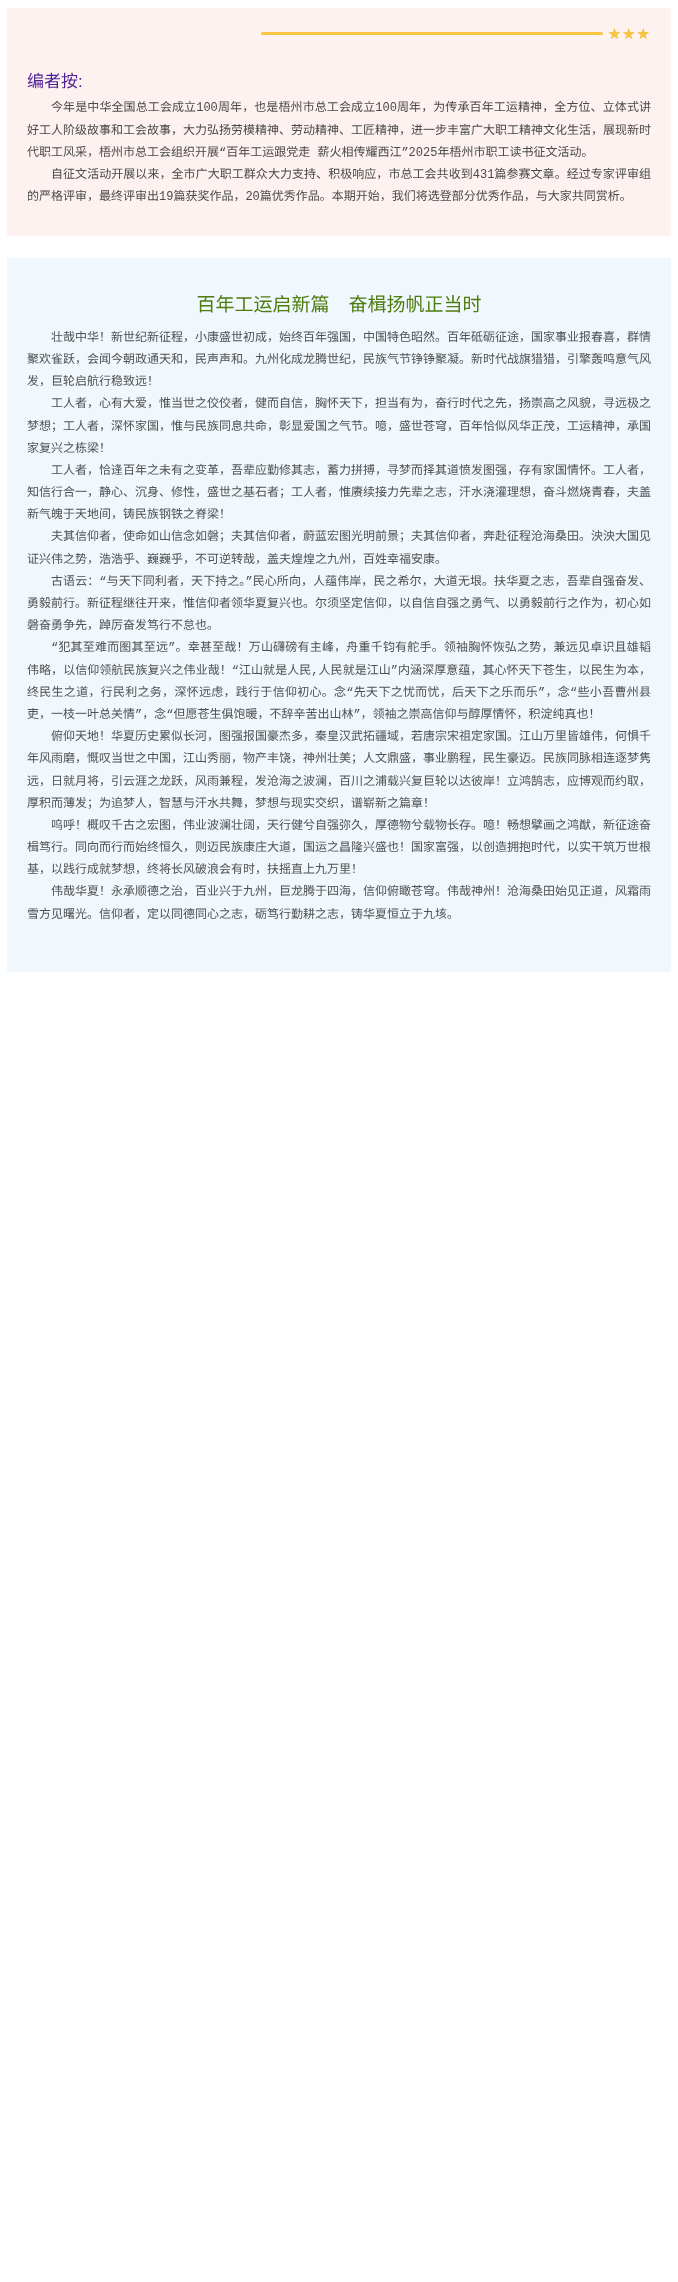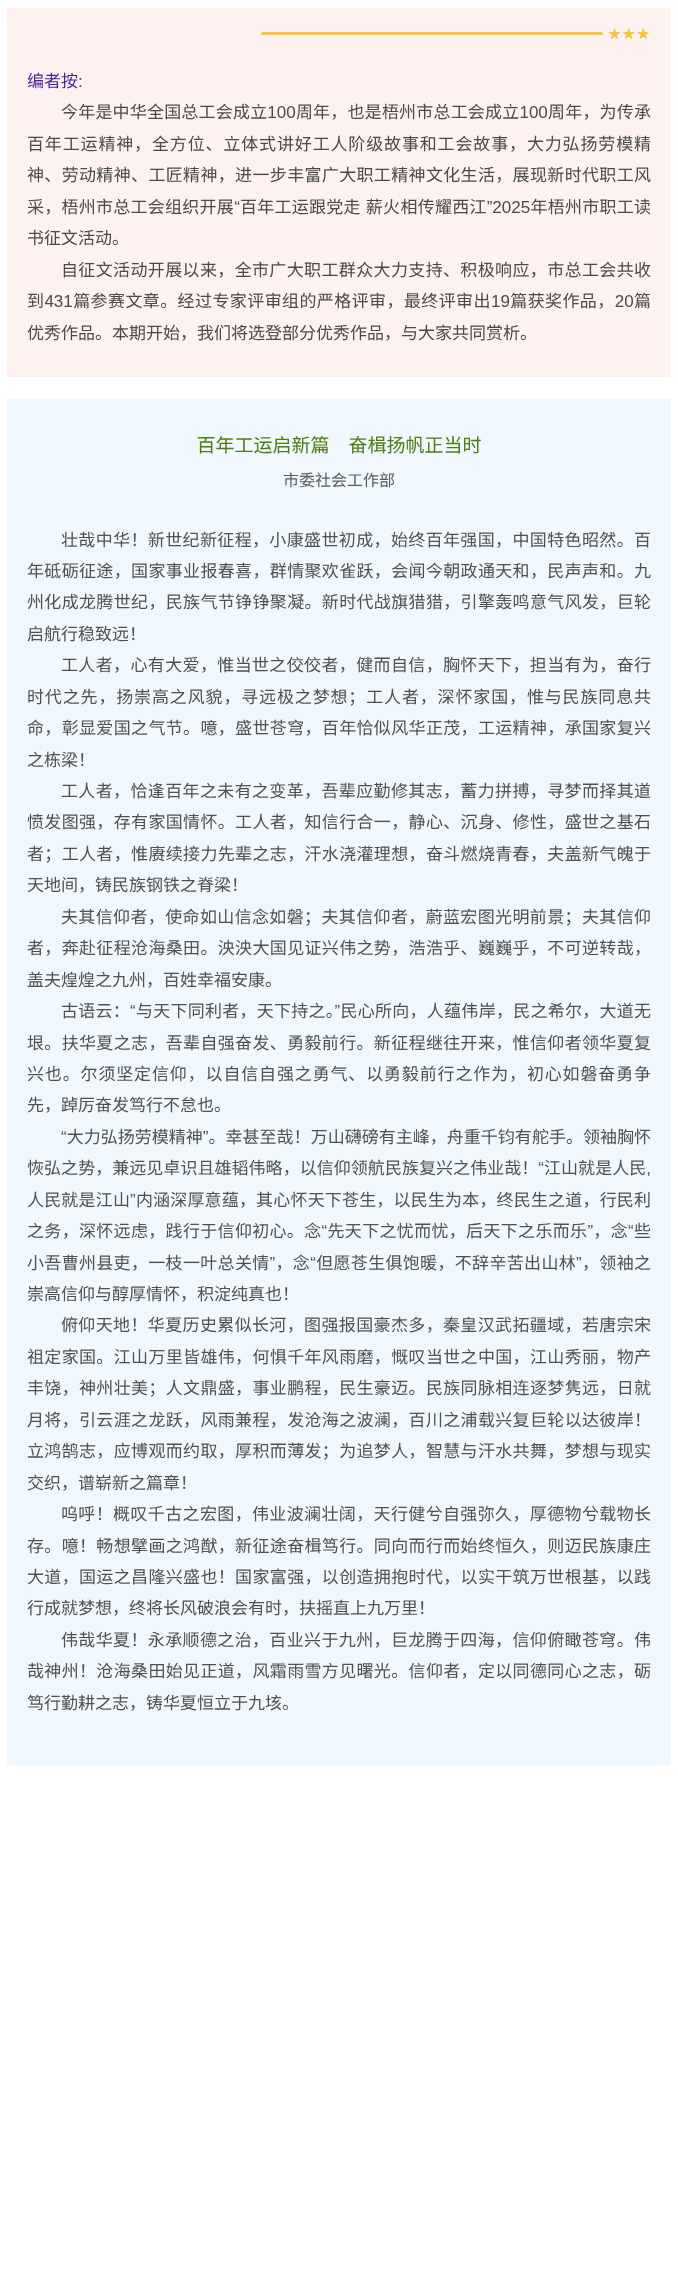--- a/index.html
+++ b/index.html
@@ -28,22 +28,22 @@
   .deco-stars {
     color: #f7c444; font-size: 15px; letter-spacing: 1px;
     line-height: 1; text-shadow: 0 0 0 #f7c444;
   }
   .editor-label {
     margin-top: 24px;
     font-size: 17px; color: #4c1d95; line-height: 1.85;
   }
   .pink-card p, .blue-card p {
     margin: 0; padding: 0;
-    font-size: 17px; line-height: 1.85; color: #4a4a4a;
-    text-indent: 2em; text-align: justify;
+    font-size: 12px; line-height: 1.85; color: #4a4a4a;
+    text-indent: 2em; text-align: justify; font-family: Liberation Mono, monospace;
   }
 
   
   .blue-card {
     margin: 22px 7px 0 7px;
     background: #f0f8fd;
     padding: 32px 20px 46px 20px;
   }
   .article-title {
     text-align: center; font-size: 19px; font-weight: normal;
@@ -69,27 +69,26 @@
       <span class="deco-line"></span>
       <span class="deco-stars">★★★</span>
     </div>
     <div class="editor-label">编者按:</div>
     <p>今年是中华全国总工会成立100周年，也是梧州市总工会成立100周年，为传承百年工运精神，全方位、立体式讲好工人阶级故事和工会故事，大力弘扬劳模精神、劳动精神、工匠精神，进一步丰富广大职工精神文化生活，展现新时代职工风采，梧州市总工会组织开展“百年工运跟党走 薪火相传耀西江”2025年梧州市职工读书征文活动。</p>
     <p>自征文活动开展以来，全市广大职工群众大力支持、积极响应，市总工会共收到431篇参赛文章。经过专家评审组的严格评审，最终评审出19篇获奖作品，20篇优秀作品。本期开始，我们将选登部分优秀作品，与大家共同赏析。</p>
   </section>
 
   <section class="blue-card">
     <h1 class="article-title">百年工运启新篇　奋楫扬帆正当时</h1>
-    <div class="article-dept">市委社会工作部</div>
 
     <p>壮哉中华！新世纪新征程，小康盛世初成，始终百年强国，中国特色昭然。百年砥砺征途，国家事业报春喜，群情聚欢雀跃，会闻今朝政通天和，民声声和。九州化成龙腾世纪，民族气节铮铮聚凝。新时代战旗猎猎，引擎轰鸣意气风发，巨轮启航行稳致远！</p>
     <p>工人者，心有大爱，惟当世之佼佼者，健而自信，胸怀天下，担当有为，奋行时代之先，扬崇高之风貌，寻远极之梦想；工人者，深怀家国，惟与民族同息共命，彰显爱国之气节。噫，盛世苍穹，百年恰似风华正茂，工运精神，承国家复兴之栋梁！</p>
     <p>工人者，恰逢百年之未有之变革，吾辈应勤修其志，蓄力拼搏，寻梦而择其道愤发图强，存有家国情怀。工人者，知信行合一，静心、沉身、修性，盛世之基石者；工人者，惟赓续接力先辈之志，汗水浇灌理想，奋斗燃烧青春，夫盖新气魄于天地间，铸民族钢铁之脊梁！</p>
     <p>夫其信仰者，使命如山信念如磐；夫其信仰者，蔚蓝宏图光明前景；夫其信仰者，奔赴征程沧海桑田。泱泱大国见证兴伟之势，浩浩乎、巍巍乎，不可逆转哉，盖夫煌煌之九州，百姓幸福安康。</p>
     <p>古语云：“与天下同利者，天下持之。”民心所向，人蕴伟岸，民之希尔，大道无垠。扶华夏之志，吾辈自强奋发、勇毅前行。新征程继往开来，惟信仰者领华夏复兴也。尔须坚定信仰，以自信自强之勇气、以勇毅前行之作为，初心如磐奋勇争先，踔厉奋发笃行不怠也。</p>
-    <p>“大力弘扬劳模精神”。幸甚至哉！万山礴磅有主峰，舟重千钧有舵手。领袖胸怀恢弘之势，兼远见卓识且雄韬伟略，以信仰领航民族复兴之伟业哉！“江山就是人民,人民就是江山”内涵深厚意蕴，其心怀天下苍生，以民生为本，终民生之道，行民利之务，深怀远虑，践行于信仰初心。念“先天下之忧而忧，后天下之乐而乐”，念“些小吾曹州县吏，一枝一叶总关情”，念“但愿苍生俱饱暖，不辞辛苦出山林”，领袖之崇高信仰与醇厚情怀，积淀纯真也！</p>
+    <p>“犯其至难而图其至远”。幸甚至哉！万山礴磅有主峰，舟重千钧有舵手。领袖胸怀恢弘之势，兼远见卓识且雄韬伟略，以信仰领航民族复兴之伟业哉！“江山就是人民,人民就是江山”内涵深厚意蕴，其心怀天下苍生，以民生为本，终民生之道，行民利之务，深怀远虑，践行于信仰初心。念“先天下之忧而忧，后天下之乐而乐”，念“些小吾曹州县吏，一枝一叶总关情”，念“但愿苍生俱饱暖，不辞辛苦出山林”，领袖之崇高信仰与醇厚情怀，积淀纯真也！</p>
     <p>俯仰天地！华夏历史累似长河，图强报国豪杰多，秦皇汉武拓疆域，若唐宗宋祖定家国。江山万里皆雄伟，何惧千年风雨磨，慨叹当世之中国，江山秀丽，物产丰饶，神州壮美；人文鼎盛，事业鹏程，民生豪迈。民族同脉相连逐梦隽远，日就月将，引云涯之龙跃，风雨兼程，发沧海之波澜，百川之浦载兴复巨轮以达彼岸！立鸿鹄志，应博观而约取，厚积而薄发；为追梦人，智慧与汗水共舞，梦想与现实交织，谱崭新之篇章！</p>
     <p>呜呼！概叹千古之宏图，伟业波澜壮阔，天行健兮自强弥久，厚德物兮载物长存。噫！畅想擘画之鸿猷，新征途奋楫笃行。同向而行而始终恒久，则迈民族康庄大道，国运之昌隆兴盛也！国家富强，以创造拥抱时代，以实干筑万世根基，以践行成就梦想，终将长风破浪会有时，扶摇直上九万里！</p>
     <p>伟哉华夏！永承顺德之治，百业兴于九州，巨龙腾于四海，信仰俯瞰苍穹。伟哉神州！沧海桑田始见正道，风霜雨雪方见曙光。信仰者，定以同德同心之志，砺笃行勤耕之志，铸华夏恒立于九垓。</p>
 
   </section>
 
 </div>
 
 </body></html>

